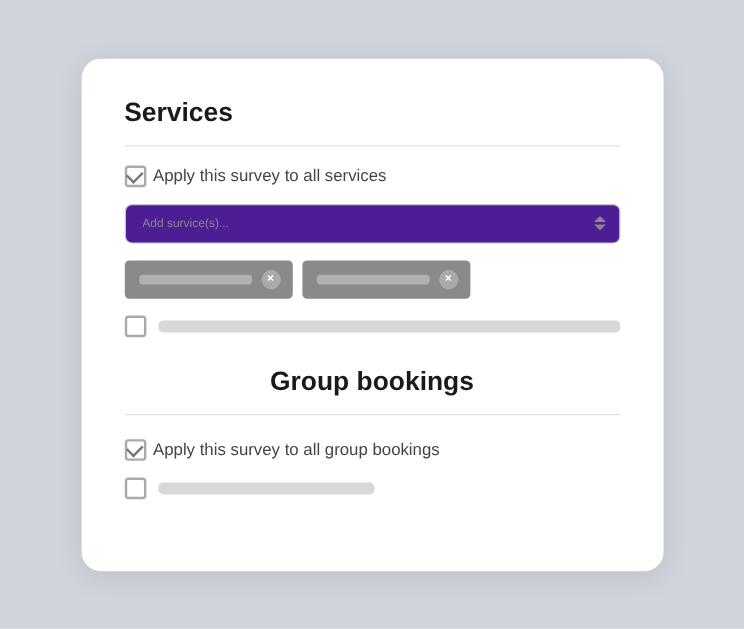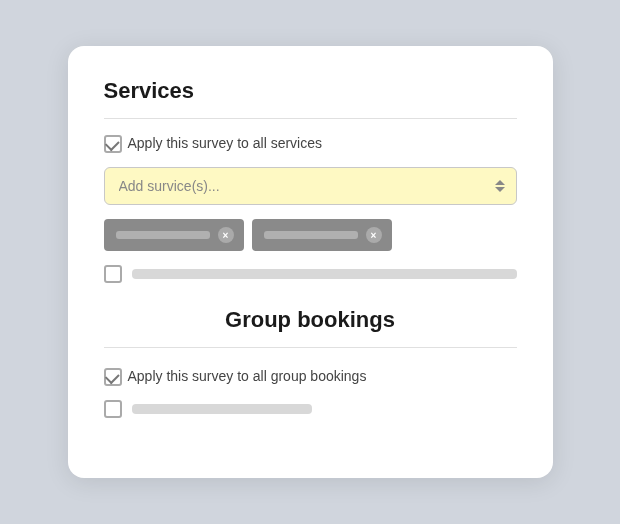--- a/index.html
+++ b/index.html
@@ -82,23 +82,23 @@
     .select-wrapper {
       position: relative;
       margin-bottom: 14px;
     }
 
     .select-field {
       width: 100%;
       padding: 10px 40px 10px 14px;
       border: 1.5px solid #c8c8c8;
       border-radius: 6px;
-      font-size: 14px;
+      font-size: 10px;
       color: #888888;
-      background: #fef9c3;
+      background: #4c1d95;
       appearance: none;
       cursor: pointer;
       outline: none;
     }
 
     .select-arrows {
       position: absolute;
       right: 12px;
       top: 50%;
       transform: translateY(-50%);

